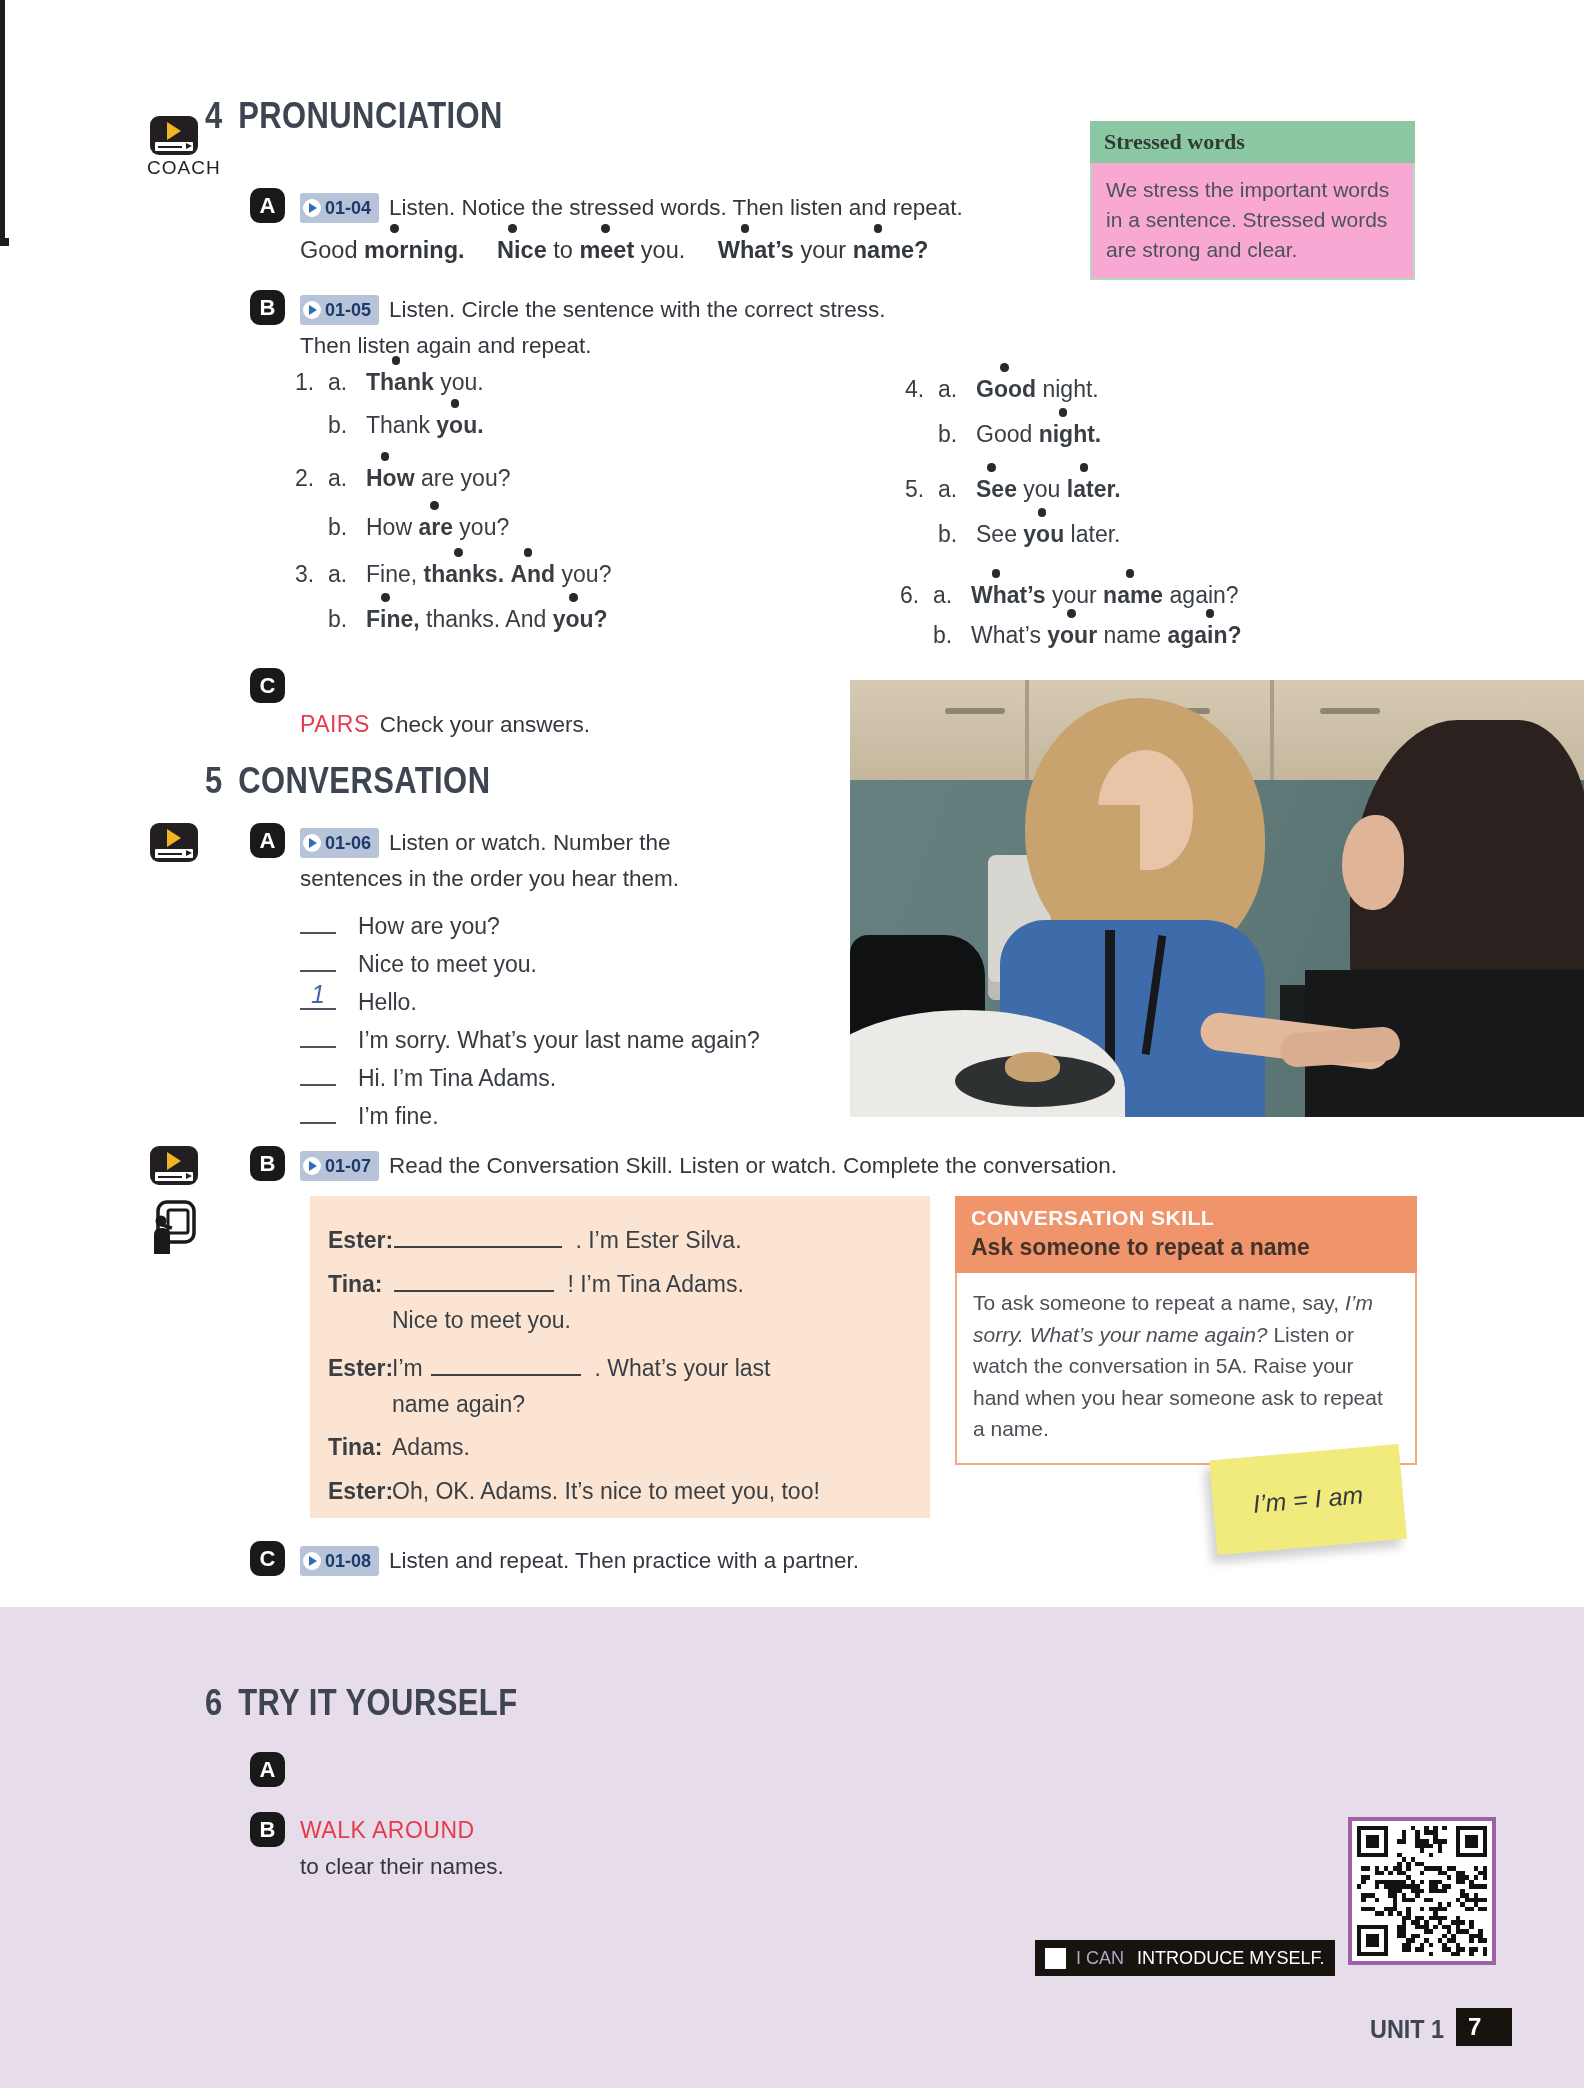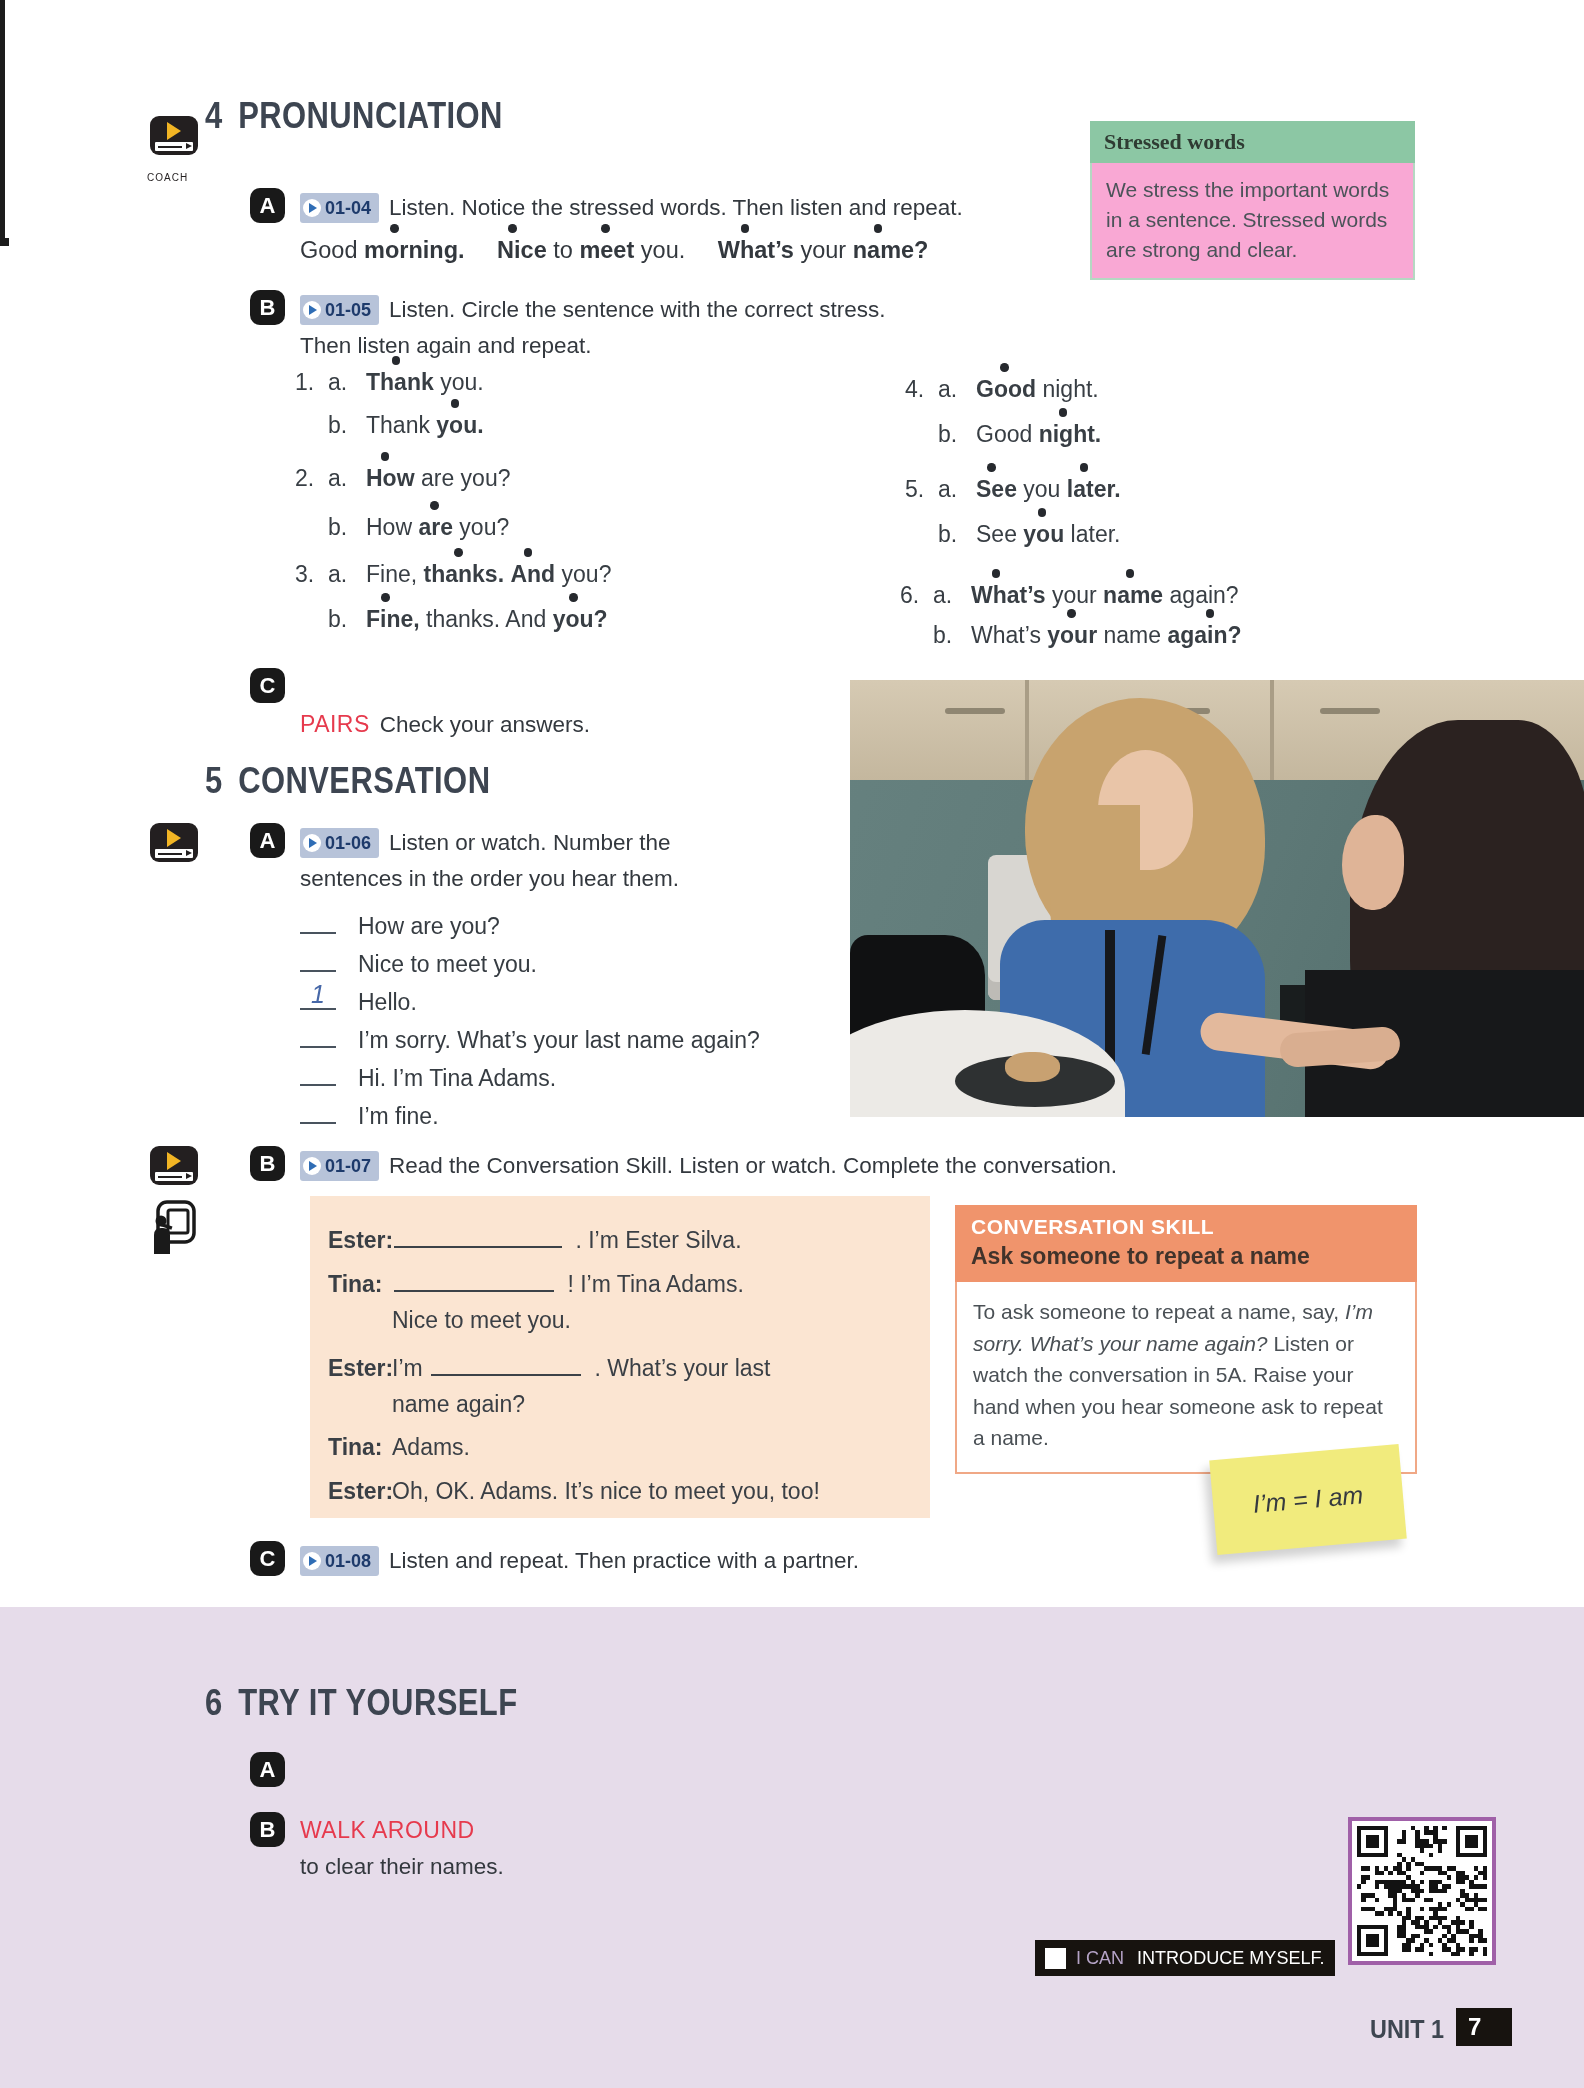--- a/index.html
+++ b/index.html
@@ -27,21 +27,21 @@
               top:-13px;left:var(--d,40%);}
 
   
   .vicon{position:absolute;width:48px;height:39px;background:#231f20;border-radius:9px;}
   .vi-tri{position:absolute;left:17px;top:6px;border-left:14px solid #f2b524;
           border-top:9px solid transparent;border-bottom:9px solid transparent;}
   .vi-bar{position:absolute;left:5px;right:5px;bottom:4px;height:9px;background:#fff;border-radius:1px;}
   .vi-line{position:absolute;left:3px;top:3.5px;height:2px;width:24px;background:#231f20;}
   .vi-arr{position:absolute;right:1px;top:1px;border-left:6px solid #231f20;
           border-top:3.5px solid transparent;border-bottom:3.5px solid transparent;}
-  .coach-lab{position:absolute;font-size:10px;color:#231f20;letter-spacing:1px;margin-top:15px;}
+  .coach-lab{position:absolute;font-size:19px;color:#231f20;letter-spacing:1px;}
 
   
   .gbox{position:absolute;left:1090px;top:121px;width:325px;}
   .gbox-head{background:#8cc7a4;padding:8px 14px;font-size:22px;font-weight:700;color:#2f3c33;font-family:Liberation Serif, serif;}
   .gbox-body{background:#f9a8d4;border:2px solid #b5d8c2;border-top:none;padding:12px 14px 14px;
              font-size:21px;line-height:1.42;color:#4b5359;}
 
   
   .opt-line{position:absolute;display:flex;font-size:23px;color:#383e44;white-space:nowrap;}
   .o-num{width:33px;flex:none;}
@@ -53,21 +53,21 @@
   .ord-num{position:absolute;left:11px;top:-2px;font-size:25px;color:#4768a8;font-style:italic;}
   .ord-text{font-size:23px;color:#363c42;white-space:nowrap;}
 
   
   .convo{position:absolute;left:310px;top:1196px;width:620px;height:322px;background:#fbe5d2;}
   .dlg-row{position:absolute;left:328px;display:flex;align-items:baseline;font-size:23px;color:#3a3f45;white-space:nowrap;}
   .spk{width:64px;font-weight:700;flex:none;}
   .dline{display:inline-block;border-bottom:2px solid #3c4248;height:22px;vertical-align:baseline;margin:0 7px 0 2px;}
 
   
-  .skill{position:absolute;left:955px;top:1196px;width:462px;margin-top:9px;}
+  .skill{position:absolute;left:955px;top:1196px;width:462px;}
   .skill-head{background:#f0946c;padding:10px 16px 12px;}
   .skill-kicker{color:#fff;font-size:21px;font-weight:700;letter-spacing:.5px;}
   .skill-title{color:#41332b;font-size:23px;font-weight:700;margin-top:4px;}
   .skill-body{background:#fff;border:2px solid #f0a886;border-top:none;padding:14px 16px 18px;
               font-size:21px;line-height:1.5;color:#4a5055;}
   .skill-body i{font-style:italic;}
 
   .sticky{position:absolute;left:1213px;top:1452px;width:190px;height:95px;background:#f1eb7d;
           transform:rotate(-5deg);box-shadow:-6px 8px 10px rgba(0,0,0,.18);
           display:flex;align-items:center;justify-content:center;font-style:italic;

